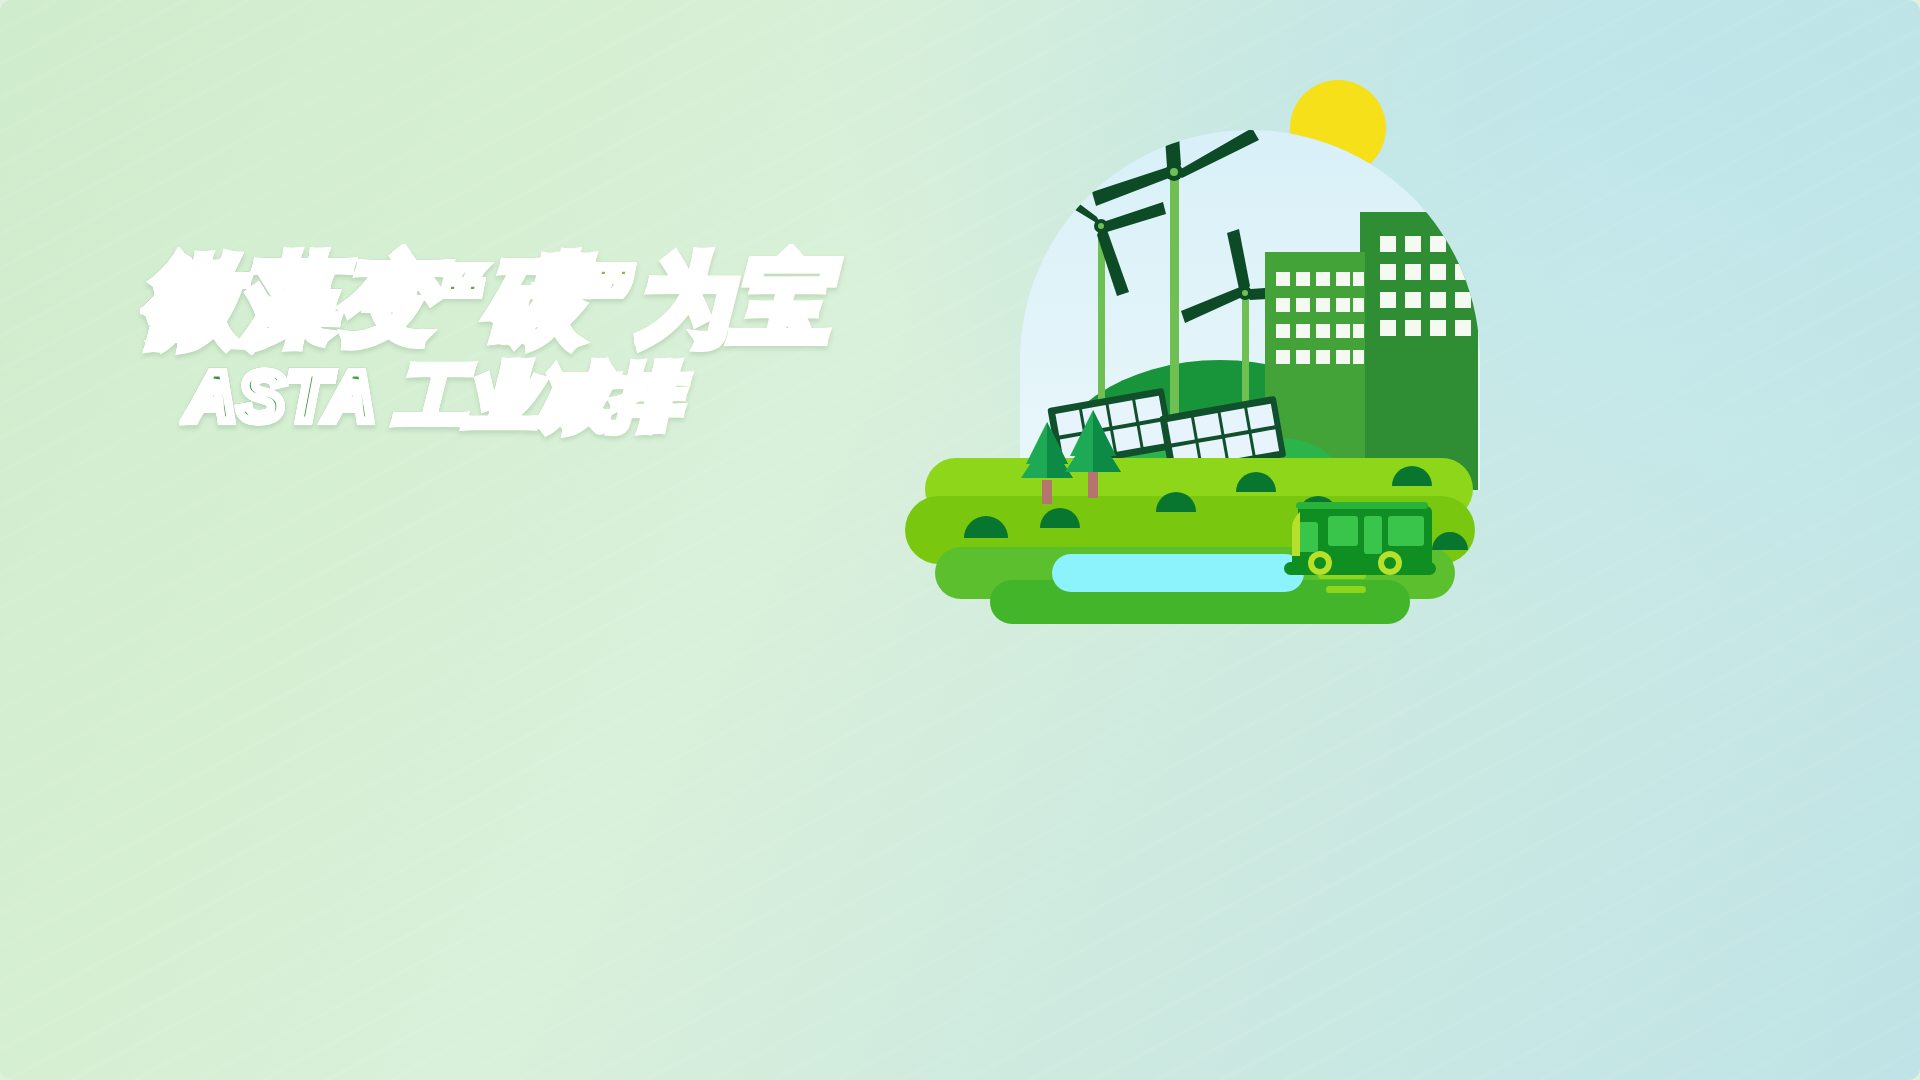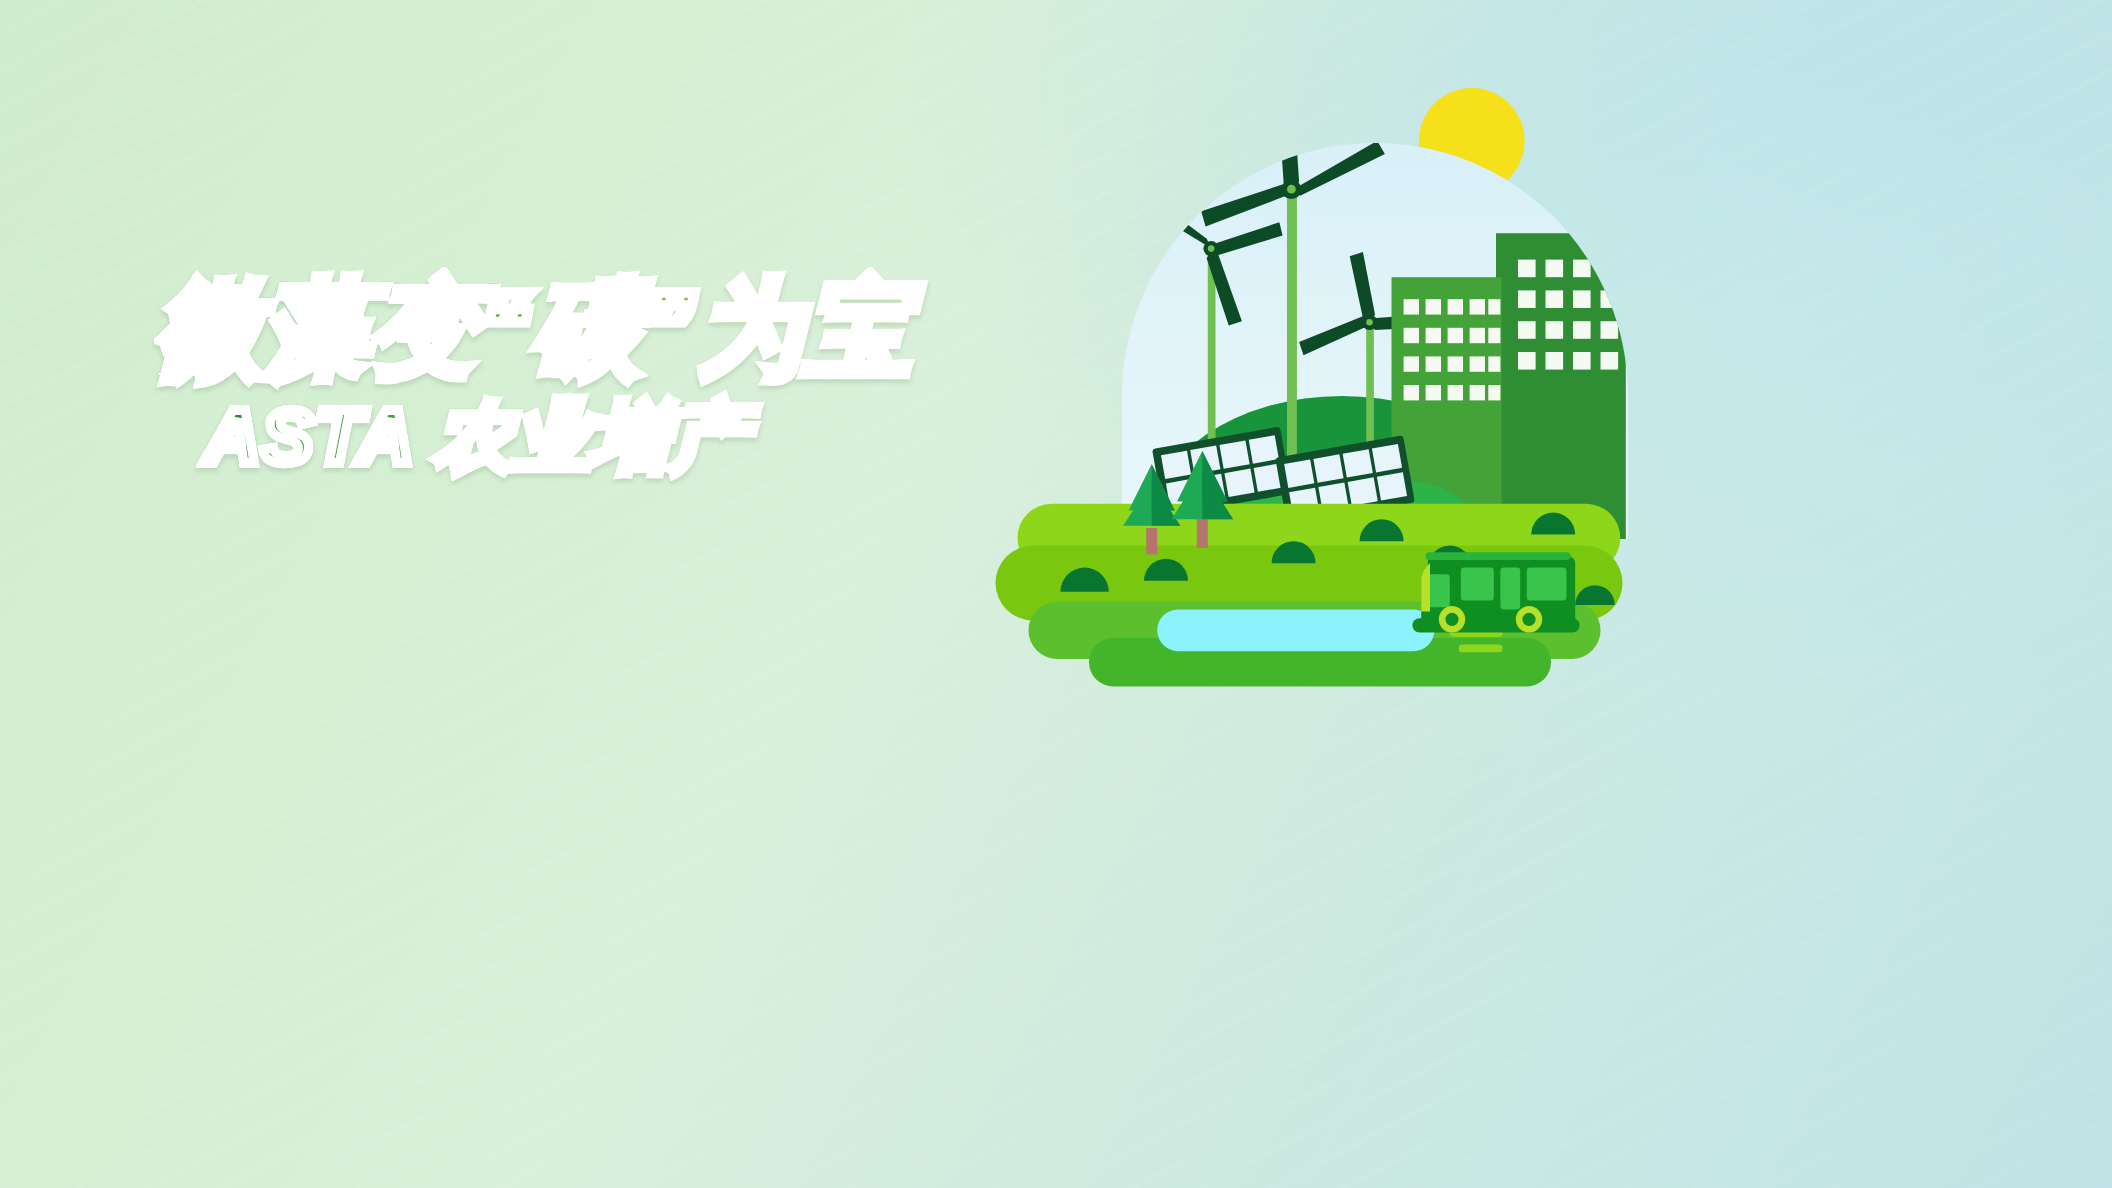--- a/index.html
+++ b/index.html
@@ -9,20 +9,21 @@
     background:#dff0e0;
   }
 
   #banner {
     position:relative;
     width:1920px; height:1080px;
     background:
       radial-gradient(ellipse 1400px 900px at 88% 8%, rgba(186,226,232,0.95) 0%, rgba(186,226,232,0.0) 62%),
       linear-gradient(118deg, #cfeccc 0%, #d5efd2 22%, #d9f0da 42%, #cfeadf 62%, #c6e7e4 82%, #bfe3e6 100%);
     overflow:hidden;
+    border-radius:12px;
   }
 
   
   #bg-texture {
     position:absolute; inset:0;
     background:repeating-linear-gradient(
       -28deg,
       rgba(255,255,255,0.0) 0px,
       rgba(255,255,255,0.0) 26px,
       rgba(255,255,255,0.16) 26px,
@@ -99,21 +100,21 @@
 </head>
 <body>
 
 <div id="banner">
 
   <div id="bg-texture"></div>
   <div id="bg-glow"></div>
 
   <div id="text-block">
     <span class="head-line" id="title-main">微藻变“碳”为宝</span>
-    <span class="head-line" id="title-sub">ASTA 农业增产</span>
+    <span class="head-line" id="title-sub">ASTA 工业减排</span>
   </div>
 
 
   <div id="illustration">
     <svg viewBox="0 0 640 600" xmlns="http://www.w3.org/2000/svg">
       <defs>
         <clipPath id="domeClip">
           <path d="M40 430 L40 300 A230 230 0 0 1 500 300 L500 430 Z"></path>
         </clipPath>
         <linearGradient id="domeGrad" x1="0" y1="0" x2="0" y2="1">

